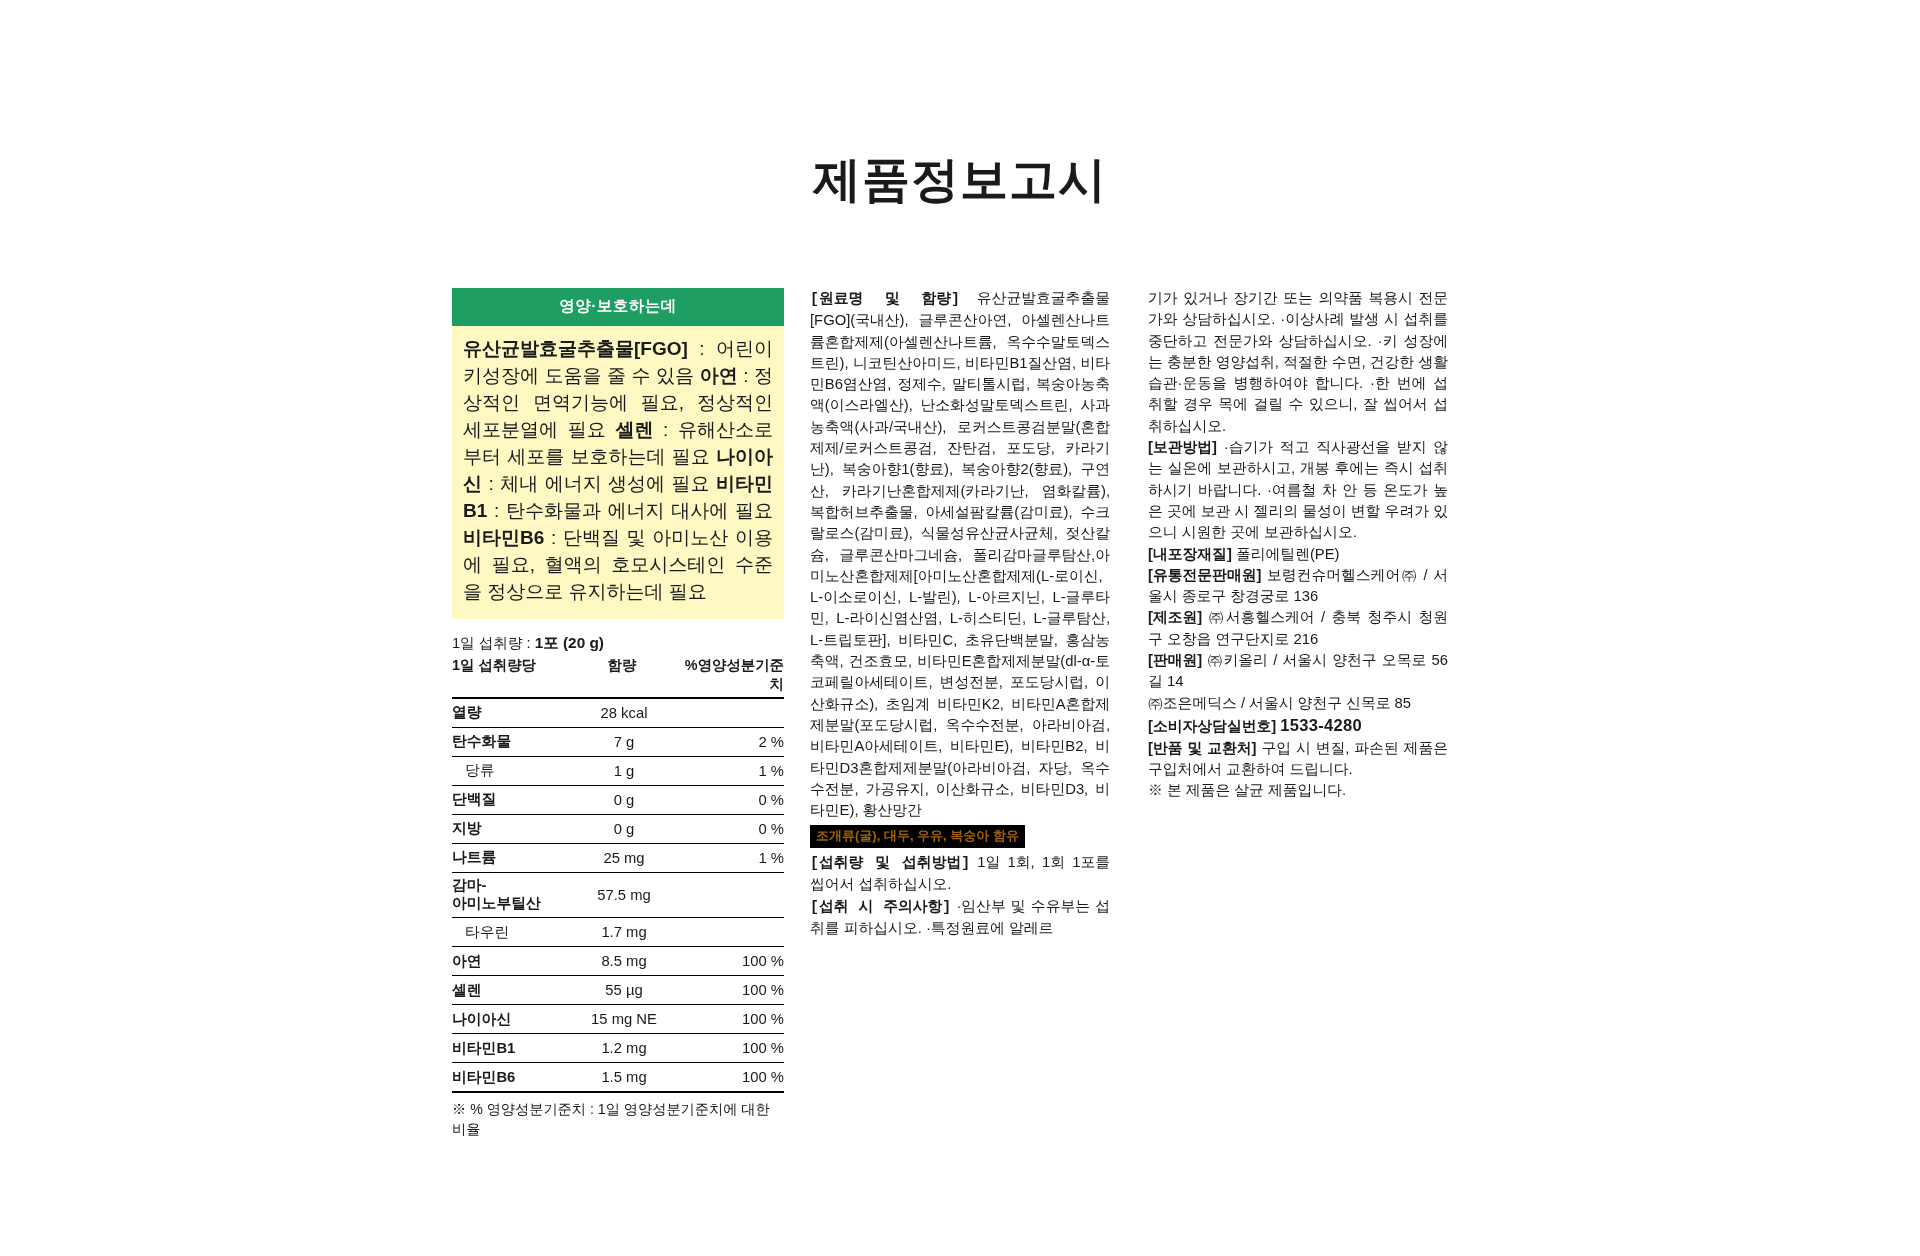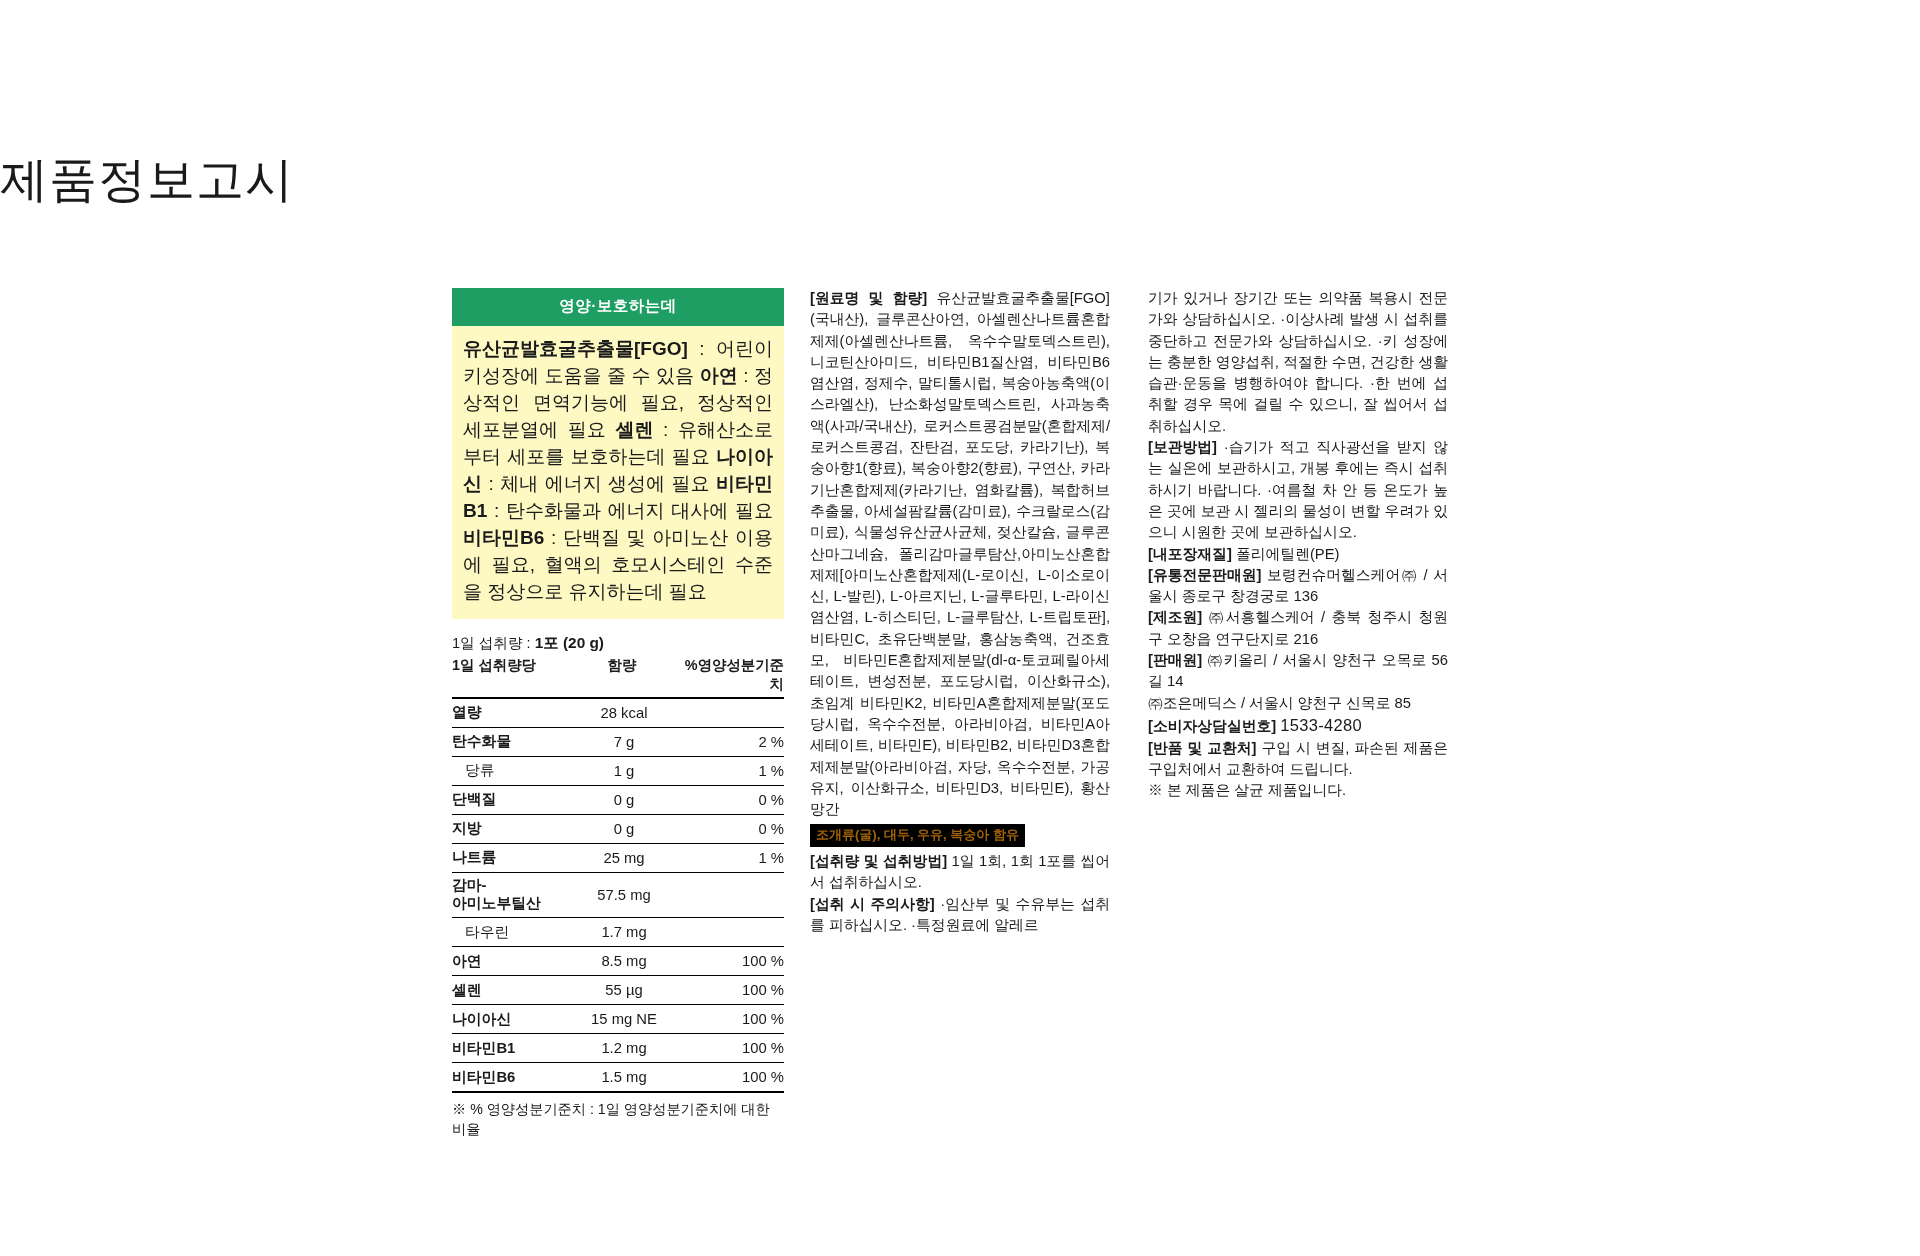--- a/index.html
+++ b/index.html
@@ -15,22 +15,23 @@
   .page {
     position: relative;
     width: 1920px;
     height: 1256px;
   }
   .doc-title {
     position: absolute;
     top: 148px;
     left: 0;
     width: 1920px;
+    text-align: center;
     font-size: 48px;
-    font-weight: normal;
+    font-weight: bold;
     letter-spacing: 1px;
   }
 
   
   .left-col {
     position: absolute;
     top: 288px;
     left: 452px;
     width: 332px;
   }
@@ -96,21 +97,21 @@
   .mid-col {
     position: absolute;
     top: 288px;
     left: 810px;
     width: 300px;
     font-size: 14.8px;
     line-height: 1.44;
     text-align: justify;
   }
   .mid-col p { margin: 0; }
-  .mid-col b { font-weight: bold; }
+  .mid-col b { font-weight: bold; font-family: Liberation Mono, monospace; }
   .allergen {
     display: inline-block;
     background: #000000;
     color: #a16207;
     font-weight: bold;
     font-size: 13px;
     padding: 2px 6px 2px;
     margin: 4px 0 4px;
   }
   .mid-gap { margin-top: 4px; }
@@ -121,21 +122,21 @@
     top: 288px;
     left: 1148px;
     width: 300px;
     font-size: 14.8px;
     line-height: 1.44;
     text-align: justify;
   }
   .right-col p { margin: 0; }
   .right-col b { font-weight: bold; }
   .blk { margin-top: 9px; }
-  .phone { font-weight: normal; font-size: 16.5px; letter-spacing: 0.3px; }
+  .phone { font-weight: bold; font-size: 16.5px; letter-spacing: 0.3px; }
   .star { margin-top: 9px; }
 </style>
 </head>
 <body>
 
 <div class="page">
 
   <div class="doc-title">제품정보고시</div>
 
   <div class="left-col">

